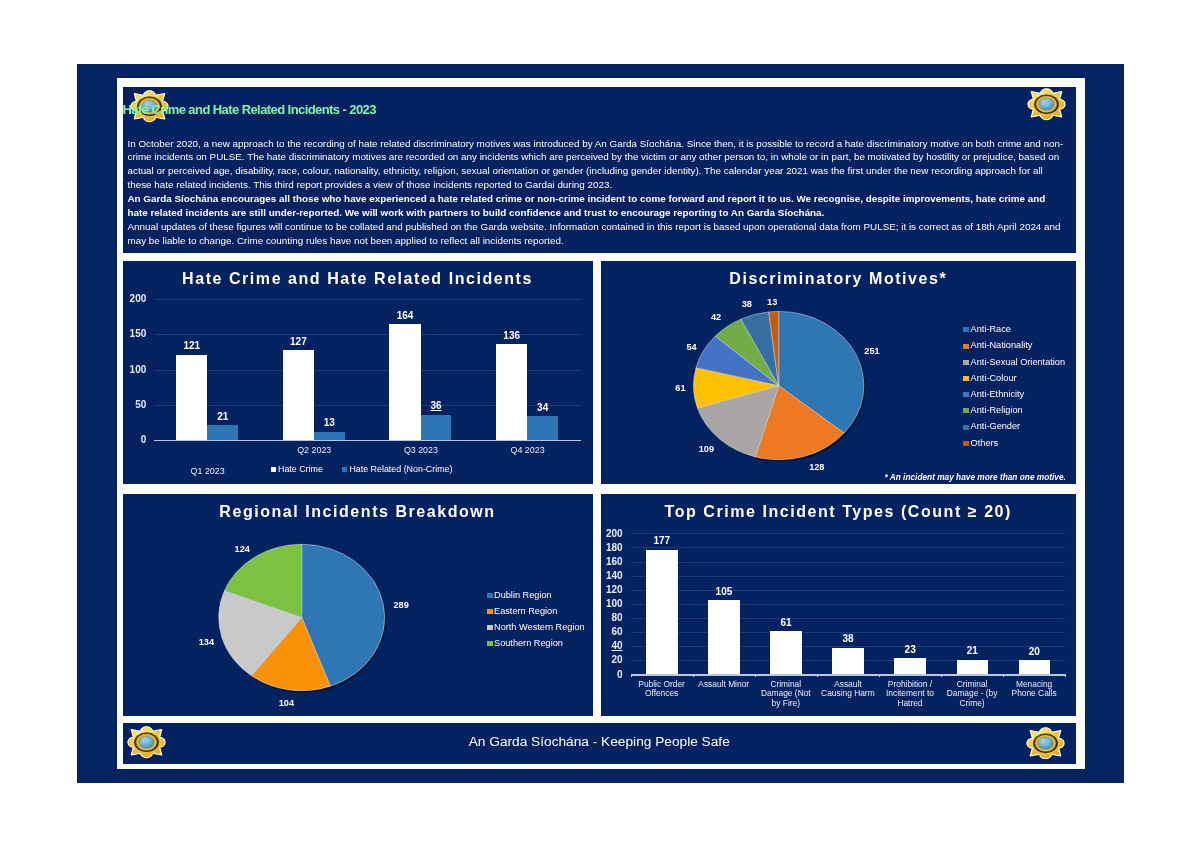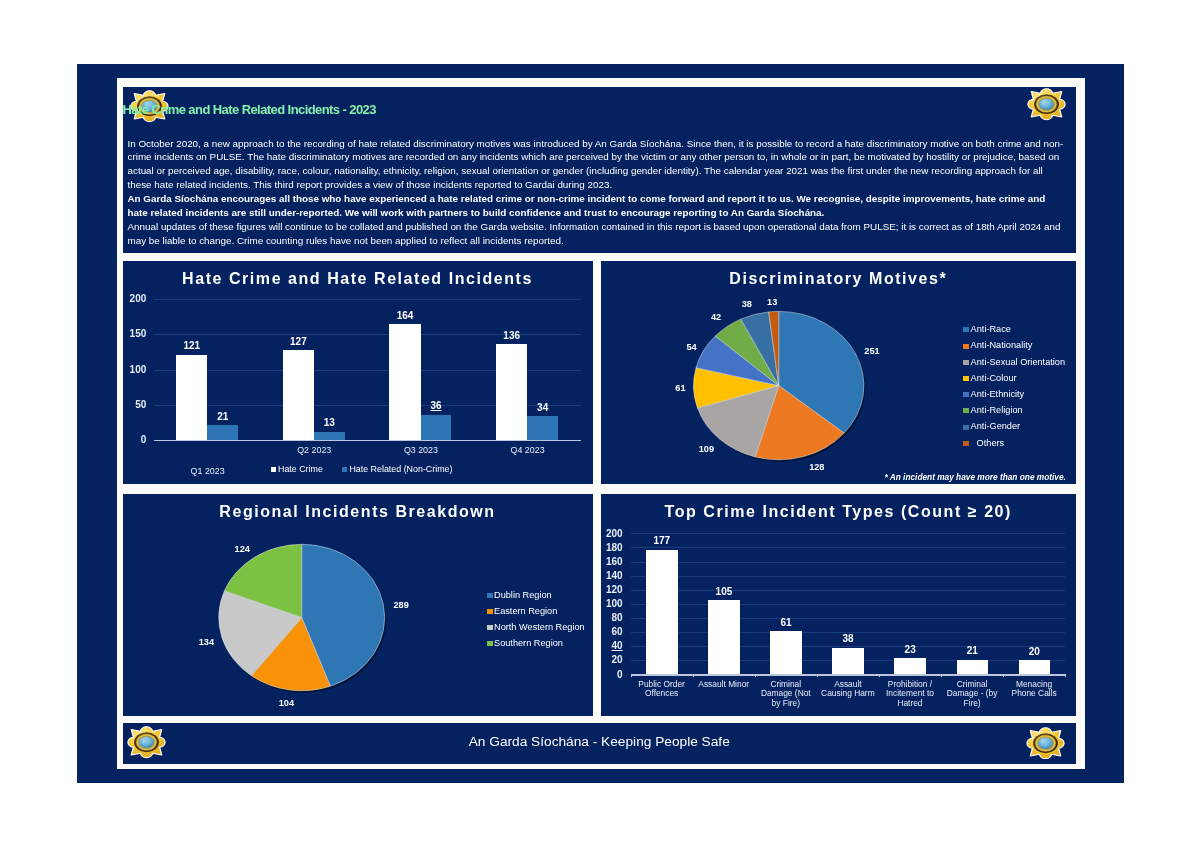--- a/index.html
+++ b/index.html
@@ -184,21 +184,21 @@
       <div class="vl-item" style="left: 0px; top: 147.3px;">
         <div class="vl-sw" style="left: 362px; top: 0px; background: rgb(112, 173, 71);"></div>
         <div class="vl-tx" style="left: 370.1px; top: -3.2px;">Anti-Religion</div>
       </div>
       <div class="vl-item" style="left: 0px; top: 163.5px;">
         <div class="vl-sw" style="left: 362px; top: 0px; background: rgb(55, 111, 162);"></div>
         <div class="vl-tx" style="left: 370.1px; top: -3.2px;">Anti-Gender</div>
       </div>
       <div class="vl-item" style="left: 0px; top: 179.7px;">
         <div class="vl-sw" style="left: 362px; top: 0px; background: rgb(197, 90, 17);"></div>
-        <div class="vl-tx" style="left: 370.1px; top: -3.2px; margin-left: 6px;">Others</div>
+        <div class="vl-tx" style="left: 370.1px; top: -3.2px;">Others</div>
       </div>
     </div>
   <div class="footnote">* An incident may have more than one motive.</div>
 </div>
 <div class="panel" id="p3">
   <div class="ch-title">Regional Incidents Breakdown</div>
   <div class="pie" id="p3pie" style="left: 0px; top: 0px; width: 470px; height: 222px;">
       <svg width="470" height="222" viewBox="0 0 470 222" style="position: absolute; left: 0px; top: 0px;">
         <ellipse cx="180.2" cy="125.5" rx="83" ry="73.2" fill="#01122f" opacity="0.85"></ellipse>
         <path d="M178.7,123.5 L178.70,50.30 A83,73.2 0 0 1 207.34,192.20 Z" fill="#2E76B4" stroke="#dde6f0" stroke-width="0.5"></path>
@@ -273,21 +273,21 @@
       <div class="bar-lbl" style="left: 127.671px; top: 83.795px; width: 55.5px;">61</div>
       <div class="cat-lbl" style="left: 126.171px; top: 146.5px; width: 58.0857px; font-size: 8.4px; line-height: 9.6px;">Criminal Damage (Not by Fire)</div>
       <div class="bar" style="left: 201.757px; top: 114.21px; width: 31.5px; height: 26.79px; background: rgb(255, 255, 255);"></div>
       <div class="bar-lbl" style="left: 189.757px; top: 100.01px; width: 55.5px;">38</div>
       <div class="cat-lbl" style="left: 188.257px; top: 146.5px; width: 58.0857px; font-size: 8.4px; line-height: 9.6px;">Assault Causing Harm</div>
       <div class="bar" style="left: 263.843px; top: 124.785px; width: 31.5px; height: 16.215px; background: rgb(255, 255, 255);"></div>
       <div class="bar-lbl" style="left: 251.843px; top: 110.585px; width: 55.5px;">23</div>
       <div class="cat-lbl" style="left: 250.343px; top: 146.5px; width: 58.0857px; font-size: 8.4px; line-height: 9.6px;">Prohibition / Incitement to Hatred</div>
       <div class="bar" style="left: 325.929px; top: 126.195px; width: 31.5px; height: 14.805px; background: rgb(255, 255, 255);"></div>
       <div class="bar-lbl" style="left: 313.929px; top: 111.995px; width: 55.5px;">21</div>
-      <div class="cat-lbl" style="left: 312.429px; top: 146.5px; width: 58.0857px; font-size: 8.4px; line-height: 9.6px;">Criminal Damage - (by Fire)</div>
+      <div class="cat-lbl" style="left: 312.429px; top: 146.5px; width: 58.0857px; font-size: 8.4px; line-height: 9.6px;">Criminal Damage - (by Crime)</div>
       <div class="bar" style="left: 388.014px; top: 126.9px; width: 31.5px; height: 14.1px; background: rgb(255, 255, 255);"></div>
       <div class="bar-lbl" style="left: 376.014px; top: 112.7px; width: 55.5px;">20</div>
       <div class="cat-lbl" style="left: 374.514px; top: 146.5px; width: 58.0857px; font-size: 8.4px; line-height: 9.6px;">Menacing Phone Calls</div>
     </div>
 </div>
 
 <div class="panel" id="ftr">
   <svg class="badge" style="left:4.5px;top:3px" viewBox="0 0 100 100" preserveAspectRatio="none">
       <use href="#gardaBadge"></use>
     </svg>

